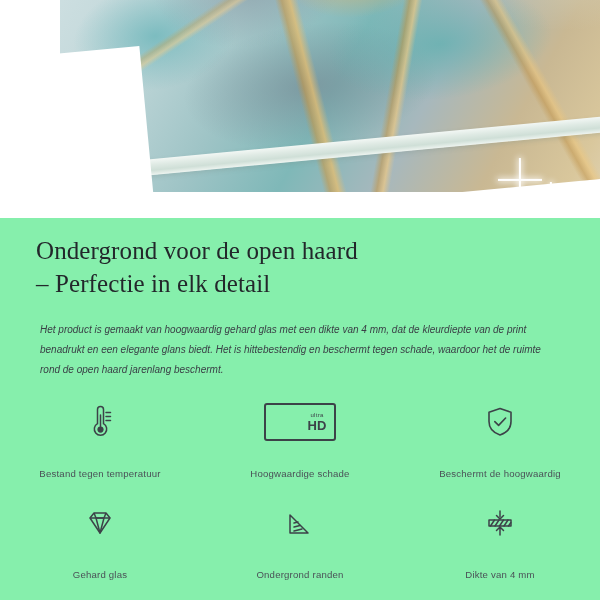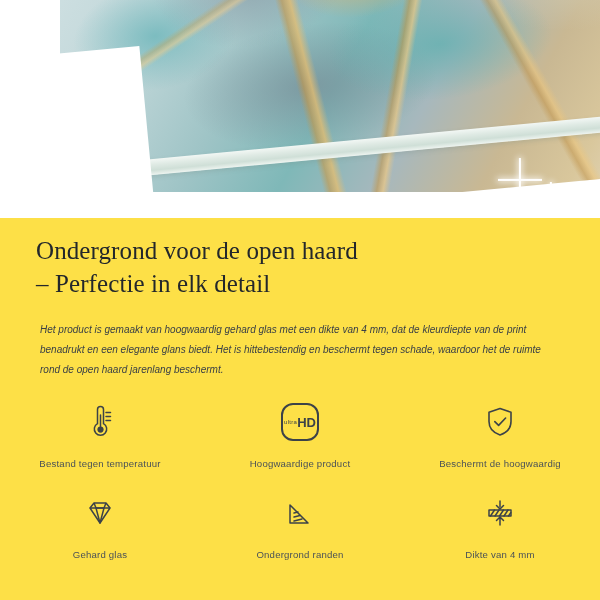--- a/index.html
+++ b/index.html
@@ -10,21 +10,21 @@
     width: 600px;
     height: 600px;
     background: #ffffff;
     font-family: "Liberation Sans", sans-serif;
     overflow: hidden;
   }
   .page {
     position: relative;
     width: 600px;
     height: 600px;
-    background: #fde047;
+    background: #86efac;
     overflow: hidden;
   }
 
   
   .hero {
     position: relative;
     width: 600px;
     height: 218px;
     overflow: hidden;
     background: #ffffff;
@@ -163,38 +163,39 @@
     justify-content: flex-start;
     padding-top: 6px;
   }
   .feature-icon {
     height: 48px;
     display: flex;
     align-items: center;
     justify-content: center;
   }
   .feature-label {
-    margin-top: 12px;
+    margin-top: 22px;
     font-size: 9.6px;
     color: #4a5157;
     text-align: left;
     letter-spacing: 0.2px;
   }
 
   
   .hd-badge {
     width: 34px;
     height: 34px;
     border: 2px solid #3c4248;
-    border-radius: 12px;
+    border-radius: 3px;
     display: flex;
-    flex-direction: row;
+    flex-direction: column;
     align-items: center;
     justify-content: center;
     line-height: 1;
+    padding-left: 34px;
   }
   .hd-badge .ultra {
     font-size: 6px;
     letter-spacing: 0.3px;
     color: #3c4248;
   }
   .hd-badge .hd {
     font-size: 13px;
     font-weight: bold;
     color: #3c4248;
@@ -239,21 +240,21 @@
       <div class="feature-label">Bestand tegen temperatuur</div>
     </div>
 
     <div class="feature">
       <div class="feature-icon">
         <div class="hd-badge">
           <span class="ultra">ultra</span>
           <span class="hd">HD</span>
         </div>
       </div>
-      <div class="feature-label">Hoogwaardige product</div>
+      <div class="feature-label">Hoogwaardige schade</div>
     </div>
 
     <div class="feature">
       <div class="feature-icon">
         <svg width="44" height="44" viewBox="0 0 44 44" fill="none" stroke="#3c4248" stroke-width="1.6" stroke-linecap="round" stroke-linejoin="round">
           <path d="M22 8.5l11 3.8v9.2c0 6.6-4.6 11.4-11 13.4-6.4-2-11-6.8-11-13.4v-9.2L22 8.5z"></path>
           <path d="M16.8 21.6l3.8 3.8 7-7.4"></path>
         </svg>
       </div>
       <div class="feature-label">Beschermt de hoogwaardig</div>

